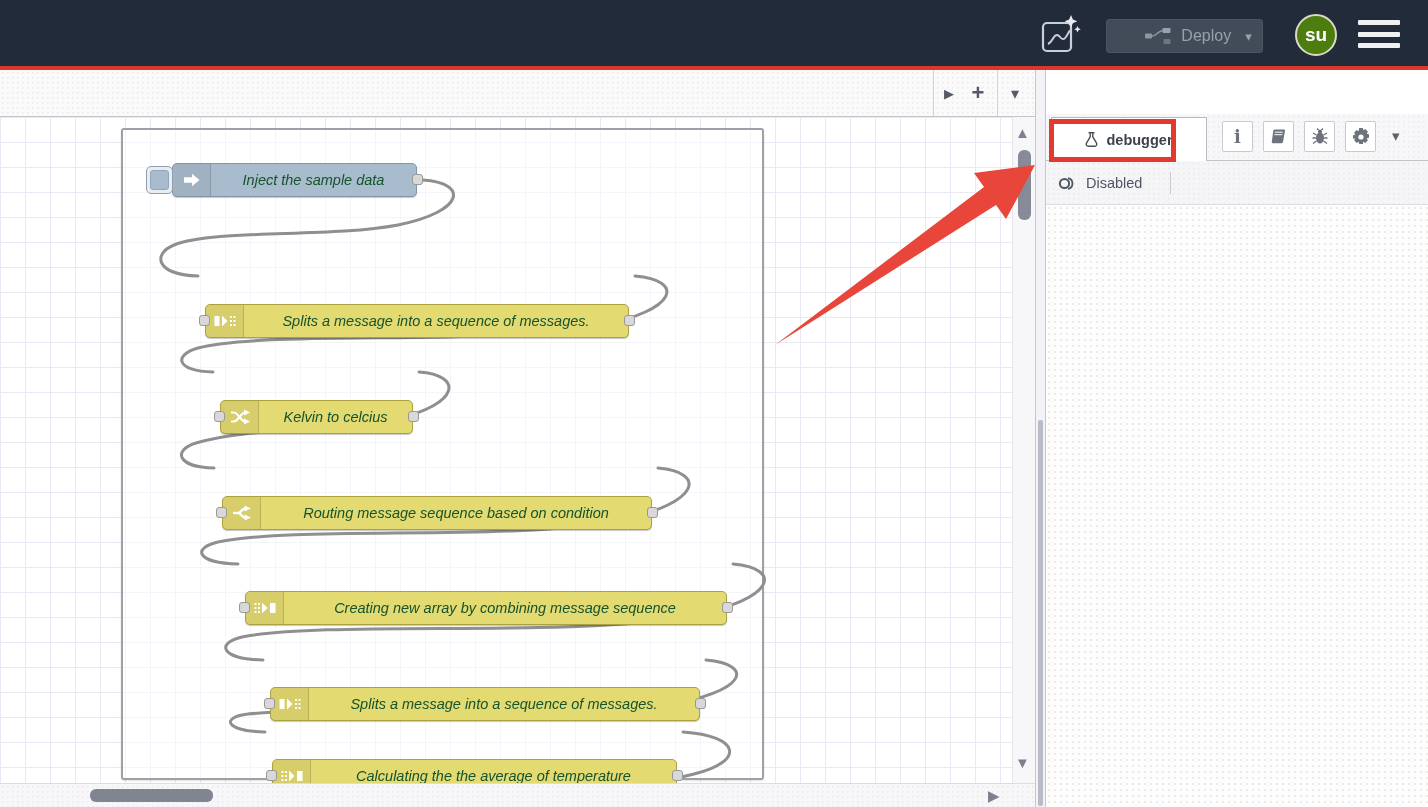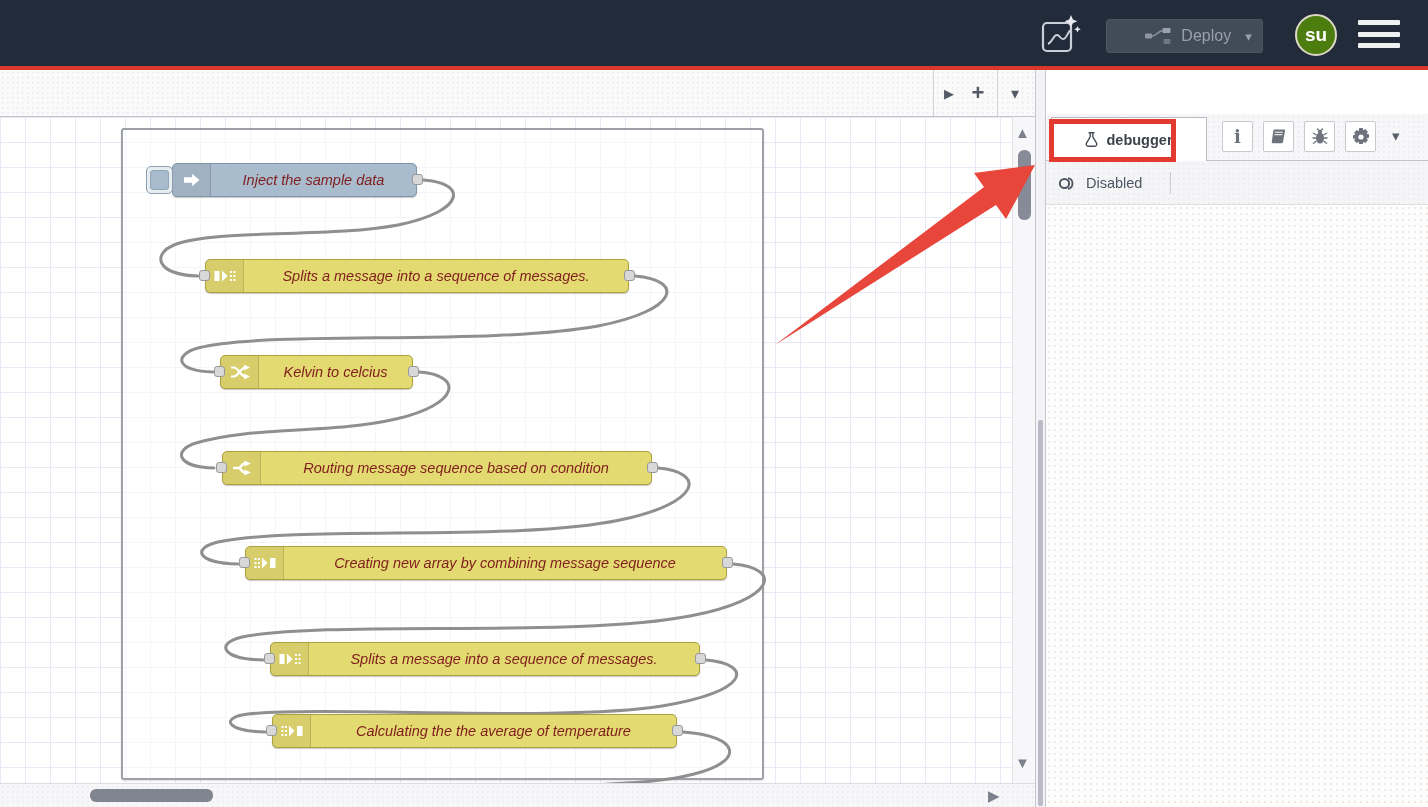--- a/index.html
+++ b/index.html
@@ -31,24 +31,24 @@
     background-image:linear-gradient(#e7e9f4 1px, transparent 1px), linear-gradient(90deg,#e7e9f4 1px, transparent 1px);
     background-size:25px 25px; overflow:hidden; }
 
   .group-box { position:absolute; left:121px; top:11px; width:643px; height:652px; border:2px solid #9da0a6; border-radius:3px; background:rgba(255,255,255,0.55); box-shadow:0 1px 2px rgba(0,0,0,0.12); }
 
   .wires { position:absolute; left:0; top:0; }
   .wires path { stroke:#8f8f8f; stroke-width:3; fill:none; stroke-linecap:round; }
 
   
   .node { position:absolute; height:34px; border-radius:5px; border:1px solid; display:flex; box-shadow:0 1px 1px rgba(0,0,0,0.22); }
-  .node.yellow { background:#e3da71; border-color:#aba23f; }
+  .node.yellow { background:#e3da71; border-color:#aba23f;margin-top:45px; }
   .node.inject { background:#a9bccd; border-color:#8196a9; }
   .icon-zone { width:38px; display:flex; align-items:center; justify-content:center; background:rgba(0,0,0,0.05); border-right:1px solid rgba(0,0,0,0.14); border-radius:4px 0 0 4px; }
-  .node .lbl { flex:1; display:flex; align-items:center; justify-content:center; font-style:italic; font-size:14.5px; color:#7f1d1d; white-space:nowrap; padding:0 10px; }
+  .node .lbl { flex:1; display:flex; align-items:center; justify-content:center; font-style:italic; font-size:14.5px; color:#14532d; white-space:nowrap; padding:0 10px; }
   .port { position:absolute; width:11px; height:11px; background:#d8d8d8; border:1px solid #999; border-radius:3px; top:10px; cursor:crosshair; }
   .port.in { left:-7px; } .port.out { right:-7px; }
   .inj-btn { position:absolute; left:-27px; top:2px; width:27px; height:28px; background:#e8edf2; border:1px solid #8ea0b0; border-radius:5px; cursor:pointer; }
   .inj-btn::after { content:""; position:absolute; inset:3px; background:#a9bccd; border:1px solid #93a7b7; border-radius:3px; }
 
   
   .v-strip { position:absolute; left:1012px; top:0; width:23px; height:666px; background:#f7f7f9; border-left:1px solid #e4e4ea; }
   .h-strip { position:absolute; left:0; top:666px; width:1035px; height:24px; background:#f7f7f9; border-top:1px solid #dcdce2;
     background-image:radial-gradient(#ececef 1px, transparent 1px); background-size:5px 5px; }
   .scroll-glyph { position:absolute; color:#7c818d; font-size:15px; line-height:1; background:none; border:none; cursor:pointer; }

